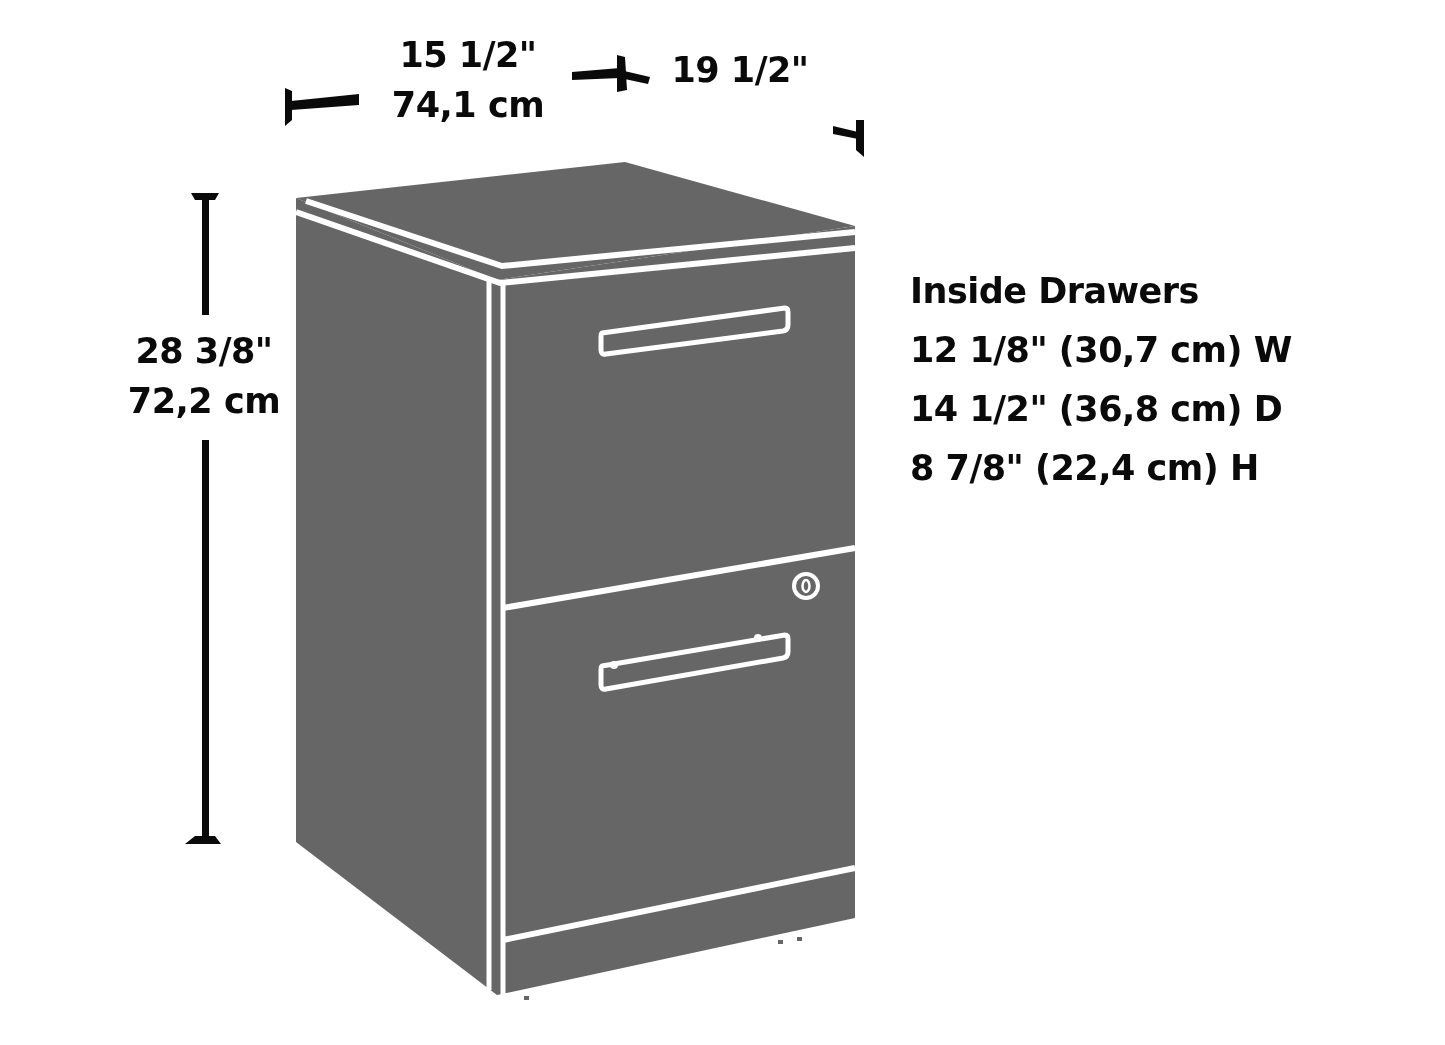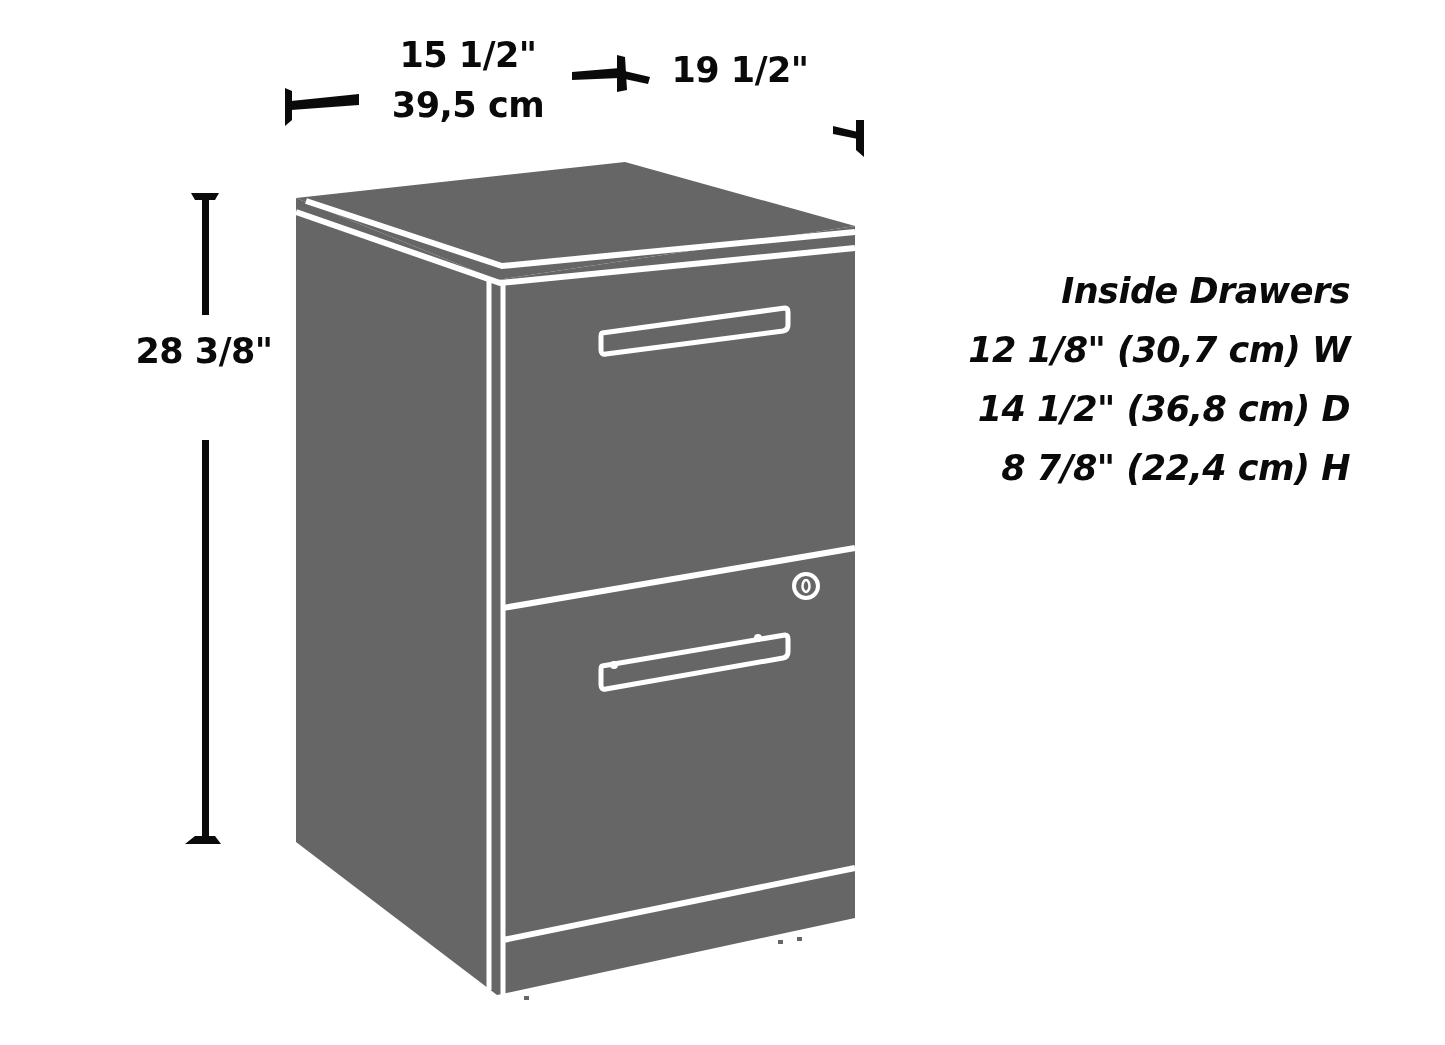--- a/index.html
+++ b/index.html
@@ -47,27 +47,26 @@
     #height-label {
       left: 104px;
       top: 326px;
       width: 200px;
     }
     #inside-block {
       position: absolute;
       left: 910px;
       top: 262px;
       width: 440px;
-      text-align: right;
+      text-align: left;
       font-weight: bold;
       font-size: 35px;
       line-height: 59px;
       letter-spacing: -0.5px;
       white-space: nowrap;
-      font-style: italic;
     }
     #inside-block span {
       display: block;
     }
   </style>
 </head>
 <body>
 
 <svg class="diagram" width="1445" height="1045" viewBox="0 0 1445 1045" xmlns="http://www.w3.org/2000/svg">
 
@@ -131,29 +130,30 @@
   </g>
 
   <g fill="#0a0a0a">
     <polygon points="833,126 858,132 858,139 833,134"></polygon>
     <polygon points="856,120 864,120 864,157 856,150"></polygon>
   </g>
 </svg>
 
 <div class="label" id="width-label">
   <span>15 1/2"</span>
-  <span>39,5 cm</span>
+  <span>74,1 cm</span>
 </div>
 
 <div class="label" id="depth-label">
   <span>19 1/2"</span>
 </div>
 
 <div class="label" id="height-label">
   <span>28 3/8"</span>
+  <span>72,2 cm</span>
 </div>
 
 <div id="inside-block">
   <span>Inside Drawers</span>
   <span>12 1/8" (30,7 cm) W</span>
   <span>14 1/2" (36,8 cm) D</span>
   <span>8 7/8" (22,4 cm) H</span>
 </div>
 
 </body></html>

